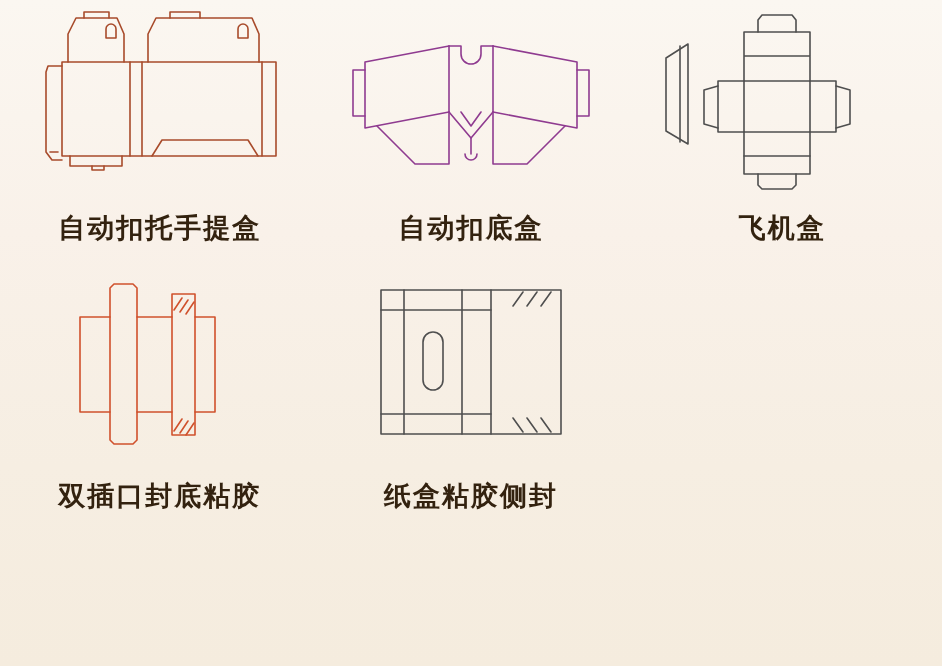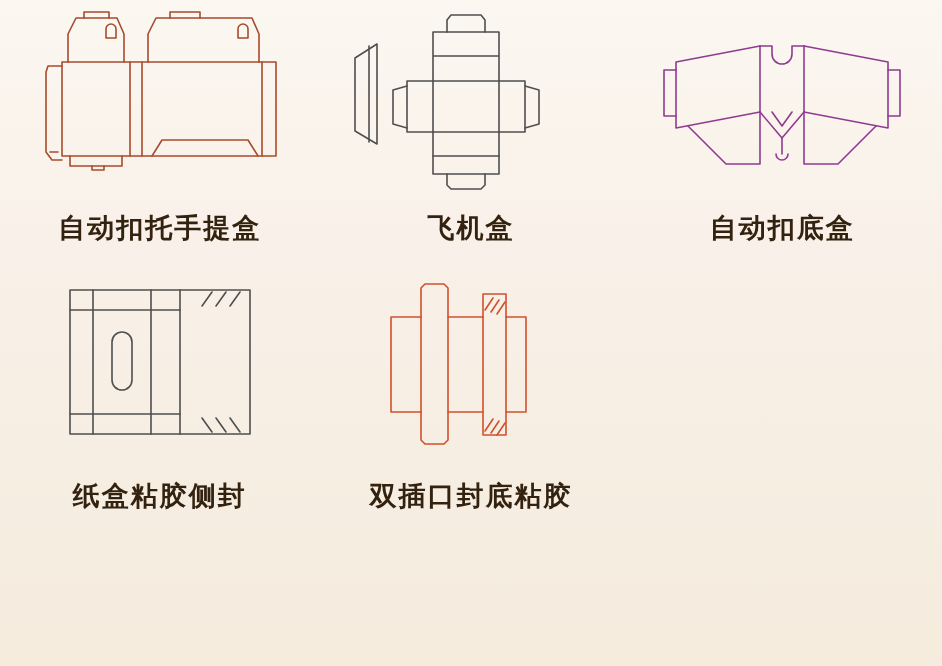--- a/index.html
+++ b/index.html
@@ -50,45 +50,20 @@
 
         <path d="M60,152 V162 H112 V152"></path>
         <path d="M82,162 V166 H94 V162"></path>
       </g>
     </svg>
     <div class="label">自动扣托手提盒</div>
   </div>
 
   <div class="cell">
     <svg viewBox="0 0 300 200">
-      <g fill="none" stroke-width="1.6" stroke-linejoin="round" stroke-linecap="round" stroke="#4f4f4f">
-
-        <path d="M34,54 L56,40 V140 L34,127 Z"></path>
-        <path d="M48,42 V138"></path>
-
-        <path d="M126,28 V16 L130,11 H160 L164,16 V28"></path>
-
-        <path d="M112,28 H178 M112,28 V77 M178,28 V77 M112,52 H178"></path>
-
-        <path d="M112,77 H86 V128 H112 M178,77 H204 V128 H178"></path>
-        <path d="M86,82 L72,86 V120 L86,124"></path>
-        <path d="M204,82 L218,86 V120 L204,124"></path>
-        <path d="M112,77 V128 M178,77 V128 M112,77 H178 M112,128 H178"></path>
-
-        <path d="M112,128 V170 H178 V128"></path>
-        <path d="M112,152 H178"></path>
-
-        <path d="M126,170 V181 L130,185 H160 L164,181 V170"></path>
-      </g>
-    </svg>
-    <div class="label">飞机盒</div>
-  </div>
-
-  <div class="cell">
-    <svg viewBox="0 0 300 200">
       <g fill="none" stroke-width="1.6" stroke-linejoin="round" stroke-linecap="round" stroke="#8f3b90">
 
         <path d="M128,42 L44,58 V124 L128,108"></path>
         <path d="M44,66 H32 V112 H44"></path>
         <path d="M128,42 V108"></path>
 
         <path d="M56,122 L94,160 H128 V108"></path>
 
         <path d="M172,42 L256,58 V124 L172,108"></path>
         <path d="M256,66 H268 V112 H256"></path>
@@ -100,45 +75,70 @@
 
         <path d="M140,108 L150,122 L160,108"></path>
         <path d="M128,108 L150,134 L172,108"></path>
         <path d="M150,134 V150"></path>
         <path d="M144,150 a6,6 0 0 0 12,0"></path>
       </g>
     </svg>
     <div class="label">自动扣底盒</div>
   </div>
 
+  <div class="cell">
+    <svg viewBox="0 0 300 200">
+      <g fill="none" stroke-width="1.6" stroke-linejoin="round" stroke-linecap="round" stroke="#4f4f4f">
+
+        <path d="M34,54 L56,40 V140 L34,127 Z"></path>
+        <path d="M48,42 V138"></path>
+
+        <path d="M126,28 V16 L130,11 H160 L164,16 V28"></path>
+
+        <path d="M112,28 H178 M112,28 V77 M178,28 V77 M112,52 H178"></path>
+
+        <path d="M112,77 H86 V128 H112 M178,77 H204 V128 H178"></path>
+        <path d="M86,82 L72,86 V120 L86,124"></path>
+        <path d="M204,82 L218,86 V120 L204,124"></path>
+        <path d="M112,77 V128 M178,77 V128 M112,77 H178 M112,128 H178"></path>
+
+        <path d="M112,128 V170 H178 V128"></path>
+        <path d="M112,152 H178"></path>
+
+        <path d="M126,170 V181 L130,185 H160 L164,181 V170"></path>
+      </g>
+    </svg>
+    <div class="label">飞机盒</div>
+  </div>
+
+
+  <div class="cell">
+    <svg viewBox="0 0 300 200">
+      <g fill="none" stroke-width="1.6" stroke-linejoin="round" stroke-linecap="round" stroke="#d0512c">
+        <path d="M70,45 H100 V16 L104,12 H123 L127,16 V45 H162 V22 H185 V45 H205 V140 H185 V163 H162 V140 H127 V168 L123,172 H104 L100,168 V140 H70 Z"></path>
+        <path d="M100,45 V140 M127,45 V140 M162,45 V140 M185,45 V140"></path>
+
+        <path d="M164,38 L172,26 M170,40 L178,28 M176,42 L184,30"></path>
+
+        <path d="M164,159 L172,147 M170,161 L178,149 M176,163 L184,151"></path>
+      </g>
+    </svg>
+    <div class="label">双插口封底粘胶</div>
+  </div>
 
   <div class="cell">
     <svg viewBox="0 0 300 200">
       <g fill="none" stroke-width="1.6" stroke-linejoin="round" stroke-linecap="round" stroke="#4f4f4f">
         <rect x="60" y="18" width="180" height="144"></rect>
         <path d="M83,18 V162 M141,18 V162 M170,18 V162"></path>
         <path d="M60,38 H170 M60,142 H170"></path>
 
         <rect x="102" y="60" width="20" height="58" rx="10"></rect>
 
         <path d="M192,34 L202,20 M206,34 L216,20 M220,34 L230,20"></path>
 
         <path d="M192,146 L202,160 M206,146 L216,160 M220,146 L230,160"></path>
       </g>
     </svg>
     <div class="label">纸盒粘胶侧封</div>
   </div>
 
-  <div class="cell">
-    <svg viewBox="0 0 300 200">
-      <g fill="none" stroke-width="1.6" stroke-linejoin="round" stroke-linecap="round" stroke="#d0512c">
-        <path d="M70,45 H100 V16 L104,12 H123 L127,16 V45 H162 V22 H185 V45 H205 V140 H185 V163 H162 V140 H127 V168 L123,172 H104 L100,168 V140 H70 Z"></path>
-        <path d="M100,45 V140 M127,45 V140 M162,45 V140 M185,45 V140"></path>
-
-        <path d="M164,38 L172,26 M170,40 L178,28 M176,42 L184,30"></path>
-
-        <path d="M164,159 L172,147 M170,161 L178,149 M176,163 L184,151"></path>
-      </g>
-    </svg>
-    <div class="label">双插口封底粘胶</div>
-  </div>
-
 </div>
 
 </body></html>

